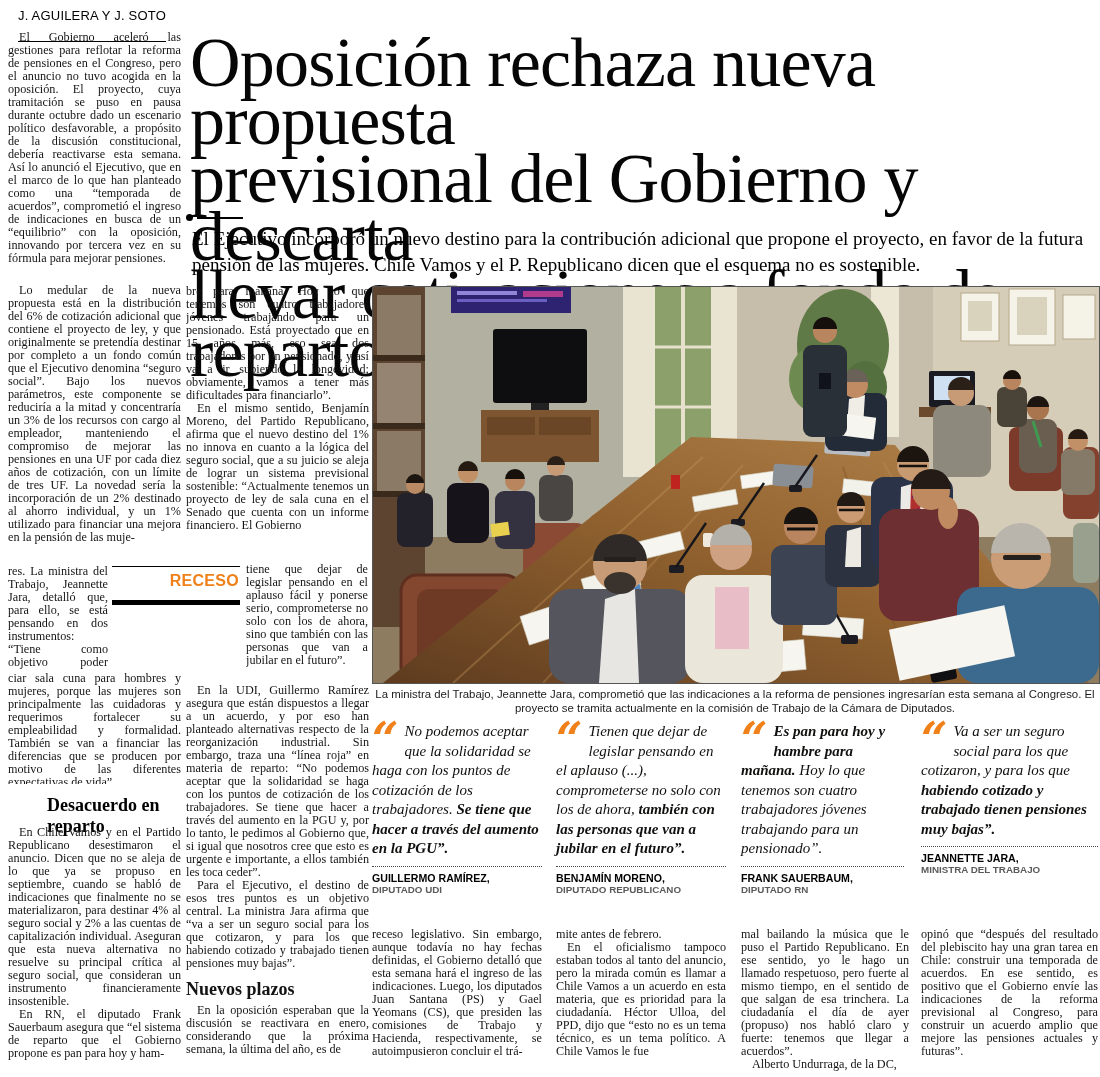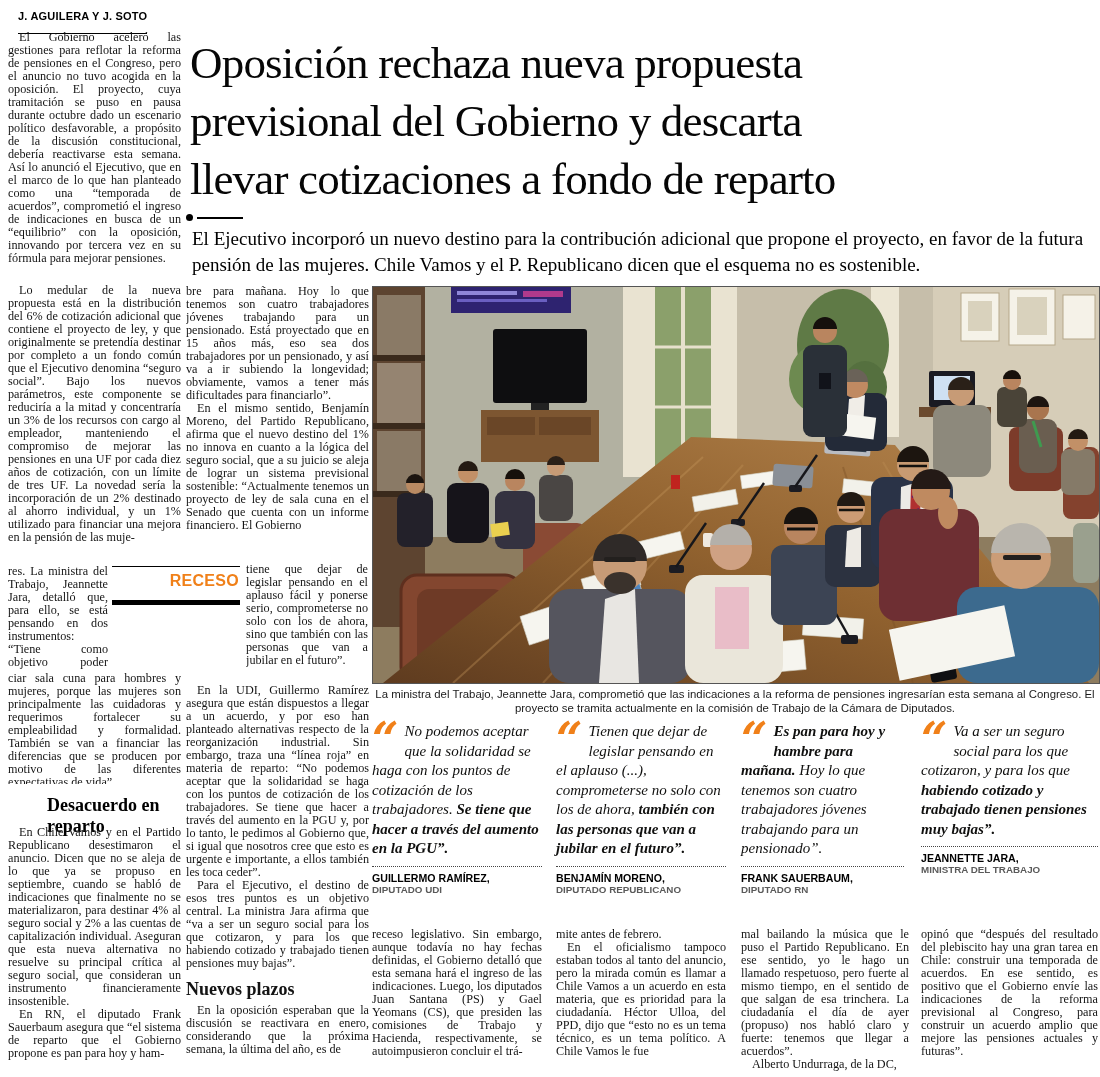--- a/index.html
+++ b/index.html
@@ -1,25 +1,25 @@
 <!DOCTYPE html>
 <html><head>
 <meta charset="utf-8">
 <style>
   html,body{margin:0;padding:0;background:#fff;}
   .page{position:relative;width:1100px;height:1077px;background:#fff;overflow:hidden;
         font-family:"Liberation Serif",serif;color:#111;}
   .abs{position:absolute;}
   
-  .byline{font-family:"Liberation Sans",sans-serif;font-size:11px;font-weight:700;
-          letter-spacing:.2px;color:#000;border-bottom:1.5px solid #000;padding-bottom:11px;
+  .byline{font-family:"Liberation Sans",sans-serif;font-size:13px;font-weight:400;
+          letter-spacing:.2px;color:#000;border-bottom:1.5px solid #000;padding-bottom:18px;
           display:inline-block;}
   
   .kicker{font-size:21px;color:#000;}
-  .headline{font-size:45px;line-height:58px;letter-spacing:-.8px;color:#060606;}
+  .headline{font-size:70px;line-height:58px;letter-spacing:-.8px;color:#060606;}
   .deck{font-size:19px;line-height:25.5px;color:#000;}
   .deck-marker{display:flex;align-items:center;gap:4px;}
   .deck-dot{width:7px;height:7px;border-radius:50%;background:#000;}
   .deck-line{width:46px;height:2px;background:#000;}
   
   .bt{font-size:12.2px;line-height:13px;text-align:justify;color:#141414;overflow:hidden;}
   .bt p{margin:0;}
   .bt p.ind{text-indent:11px;}
   .sec-head{font-size:18px;font-weight:700;color:#000;font-family:"Liberation Serif",serif;margin-left:39px;}
   .bt .sec-head-flow{font-size:18px;font-weight:700;text-indent:0;text-align:left;

